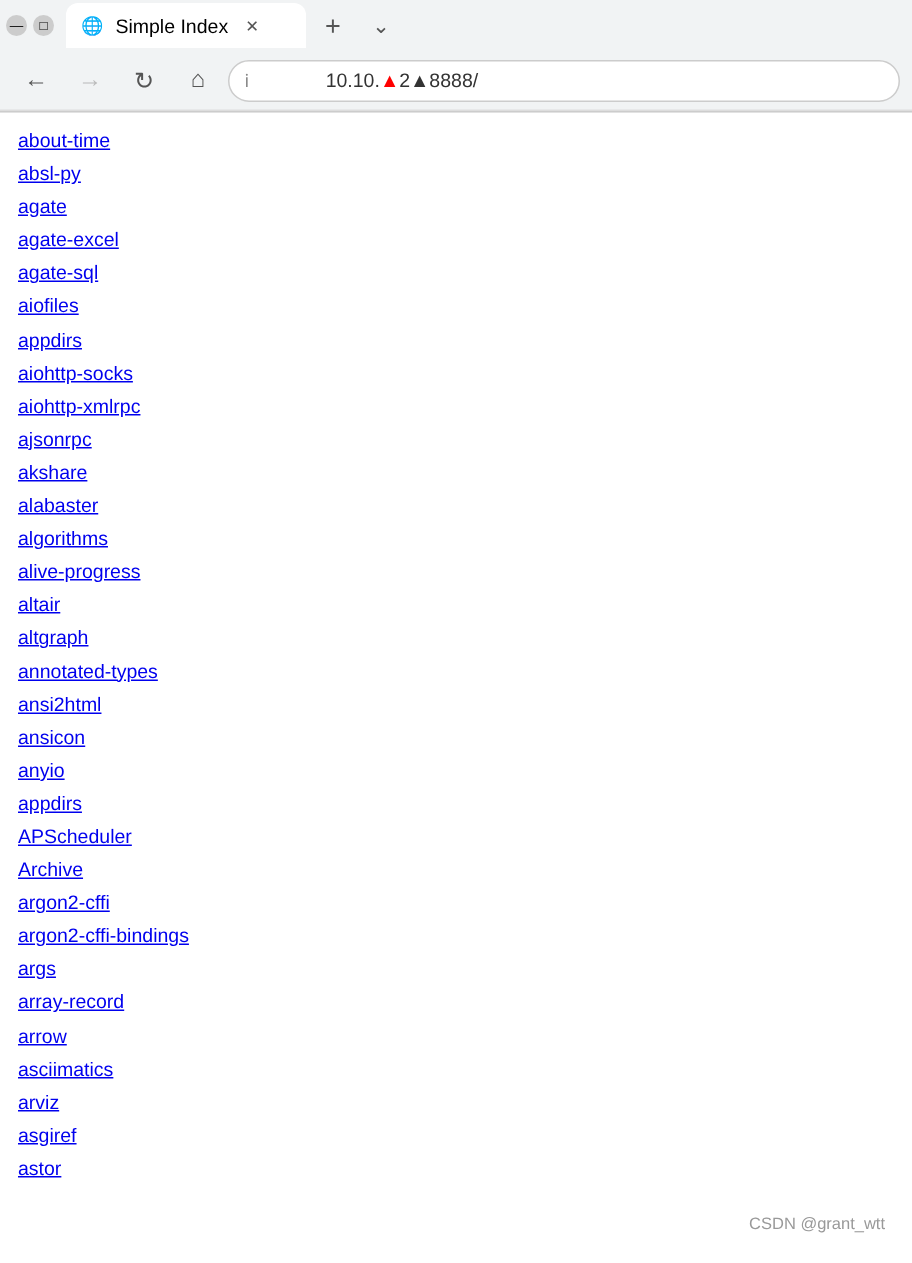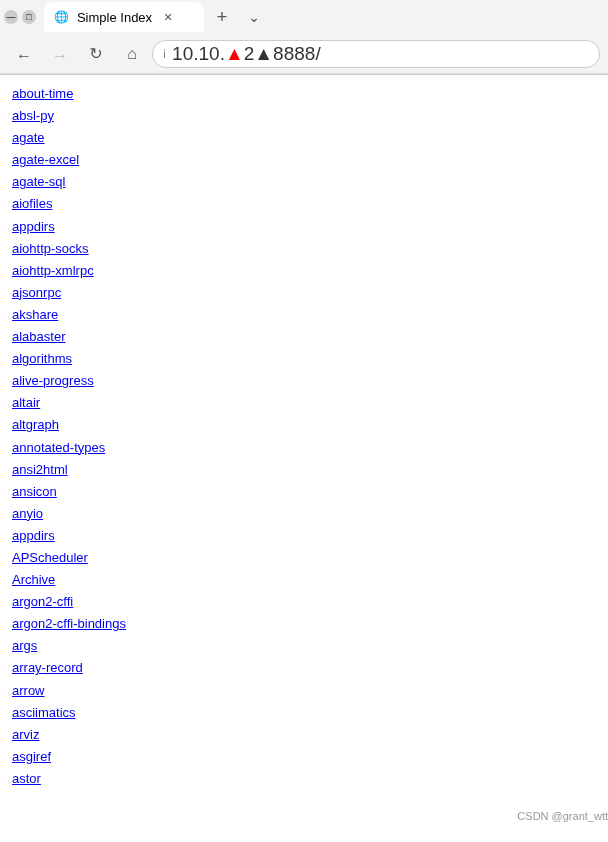--- a/index.html
+++ b/index.html
@@ -106,21 +106,22 @@
       padding: 0 10px;
       gap: 6px;
       font-size: 13px;
     }
     .address-bar .lock-icon {
       color: #888;
       font-size: 12px;
     }
     .address-text {
       color: #333;
-      font-size: 19px;
+      font-size: 13px;
+      margin-left: 45px;
     }
 
     
     .page-content {
       padding: 8px 12px;
       line-height: 1.6;
       position: relative;
     }
     .page-content a {
       color: #0000EE;
@@ -128,21 +129,21 @@
       cursor: pointer;
       display: block;
       font-size: 13px;
       line-height: 1.7;
     }
 
     
     .watermark {
       position: fixed;
       bottom: 20px;
-      right: 0;
+      right: 18px;
       color: #999;
       font-size: 11px;
     }
   </style>
 </head>
 <body>
 
 <div class="browser-chrome">
 
   <div class="tab-bar">

